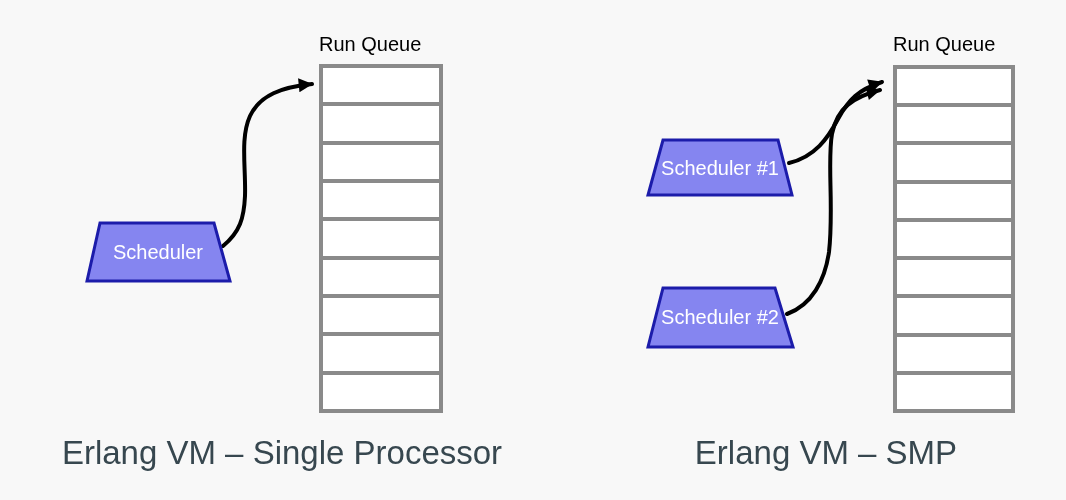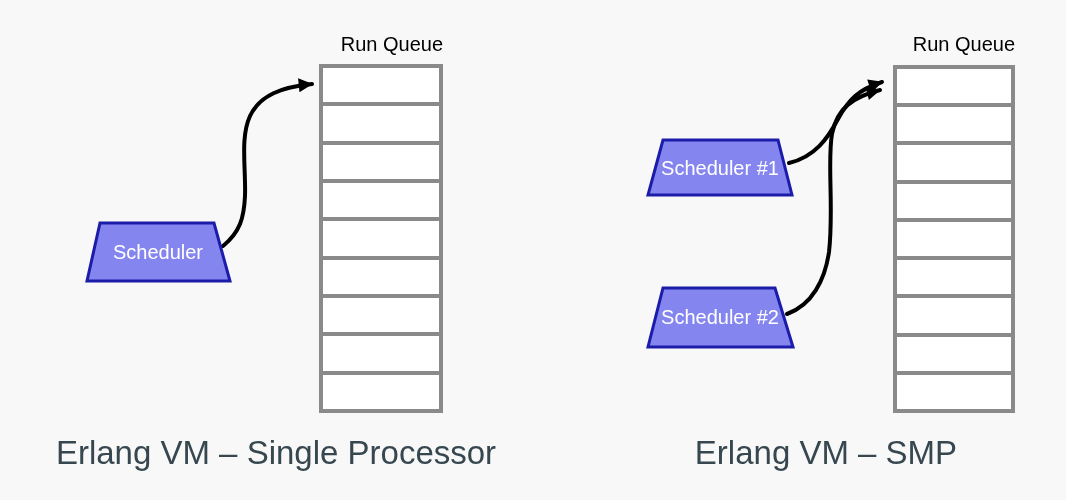--- a/index.html
+++ b/index.html
@@ -10,21 +10,21 @@
   }
   #stage {
     position: relative;
     width: 1066px;
     height: 500px;
     background: #f8f8f8;
     overflow: hidden;
   }
   .queue-label {
     position: absolute;
-    text-align: right;
+    text-align: left;
     font-size: 20px;
     color: #000000;
     white-space: nowrap;
   }
   .queue {
     position: absolute;
     box-sizing: border-box;
     background: #8a8a8a;
     border: 4px solid #8a8a8a;
     display: flex;
@@ -72,21 +72,21 @@
       <div class="queue-cell"></div>
       <div class="queue-cell"></div>
       <div class="queue-cell"></div>
       <div class="queue-cell"></div>
       <div class="queue-cell"></div>
       <div class="queue-cell"></div>
       <div class="queue-cell"></div>
       <div class="queue-cell"></div>
     </div>
 
-  <div class="caption" style="left:26px; top:434px; width:500px;">Erlang VM – Single Processor</div>
+  <div class="caption" style="left:32px; top:434px; width:500px;">Erlang VM – Single Processor</div>
 
   <div class="queue-label" style="left:893px; top:33px; width:122px;">Run Queue</div>
 
   <div class="queue" style="left:893px; top:65px; width:122px; height:348px;">
       <div class="queue-cell"></div>
       <div class="queue-cell"></div>
       <div class="queue-cell"></div>
       <div class="queue-cell"></div>
       <div class="queue-cell"></div>
       <div class="queue-cell"></div>

